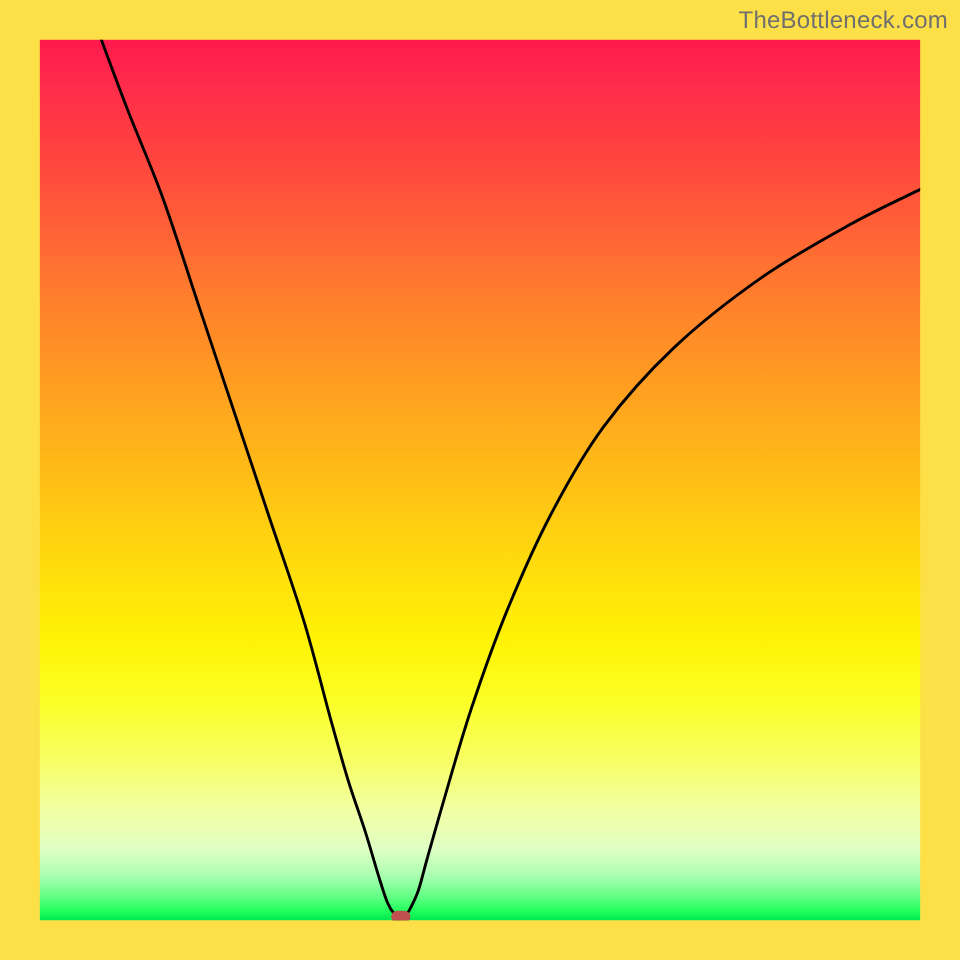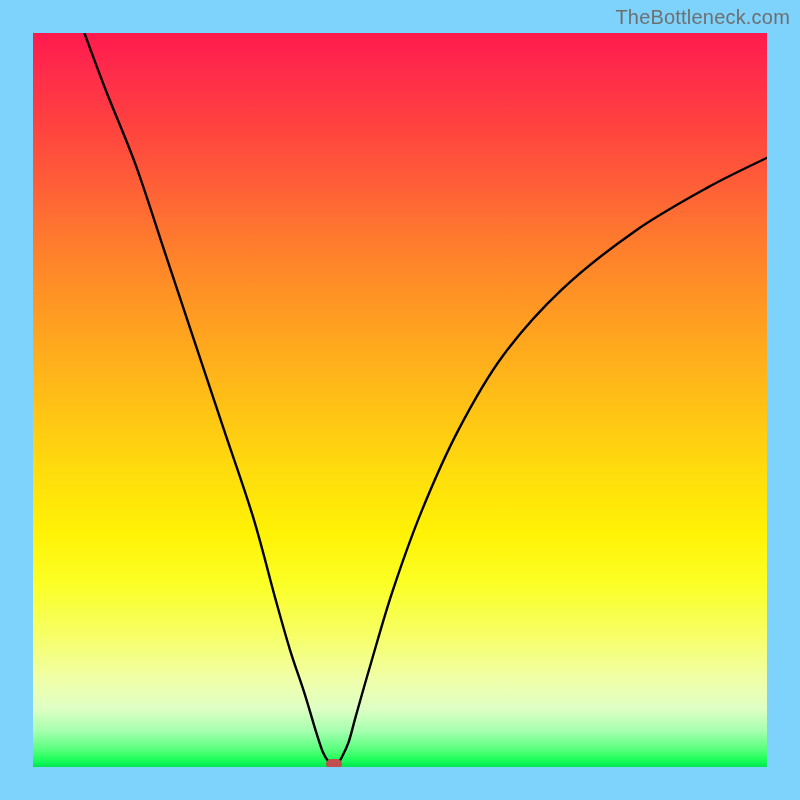--- a/index.html
+++ b/index.html
@@ -10,21 +10,21 @@
     background: #000;
     overflow: hidden;
     font-family: Arial, Helvetica, sans-serif;
   }
   .frame {
     position: absolute;
     left: 0;
     top: 0;
     width: 800px;
     height: 800px;
-    background: #7dd3fc;
+    background: #fde047;
   }
   .plot {
     position: absolute;
     left: 33px;
     top: 33px;
     width: 734px;
     height: 734px;
     overflow: hidden;
   }
   .gradient {

